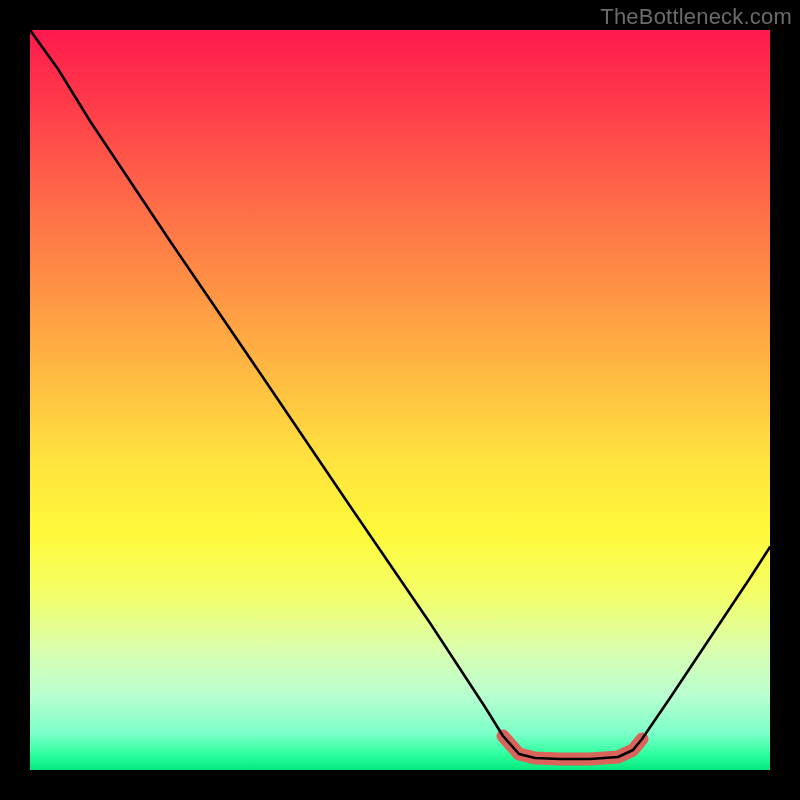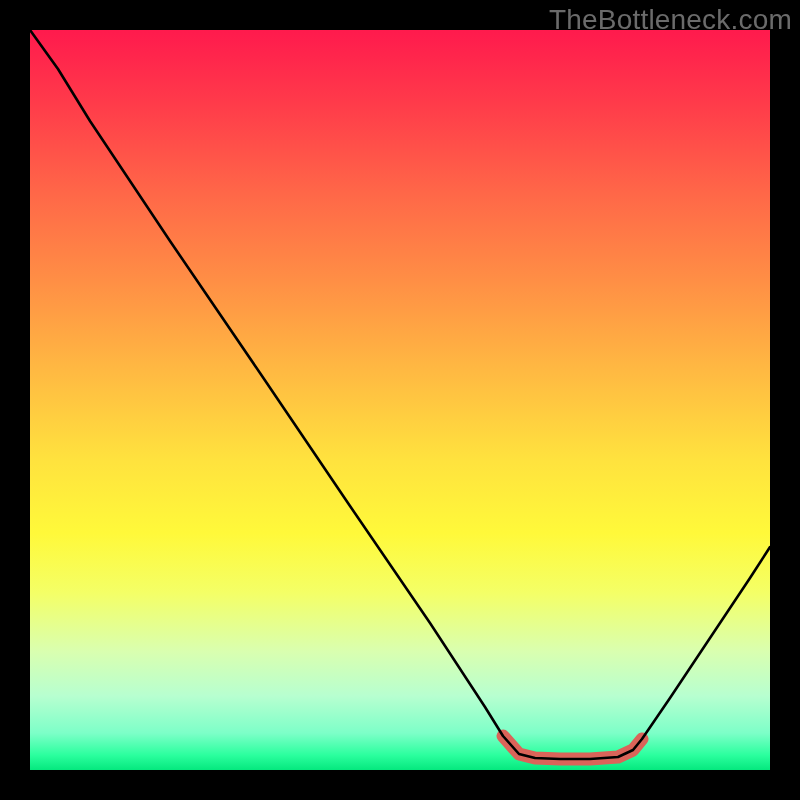--- a/index.html
+++ b/index.html
@@ -40,21 +40,21 @@
       #7dffc8 95%,
       #2bff9e 98%,
       #05e87e 100%
     );
   }
   .watermark {
     position: absolute;
     top: 4px;
     right: 8px;
     color: #6b6b6b;
-    font-size: 28px;
+    font-size: 22px;
     font-weight: 500;
     letter-spacing: 0.2px;
   }
   svg.curve {
     position: absolute;
     left: 30px;
     top: 30px;
     width: 740px;
     height: 740px;
     pointer-events: none;

